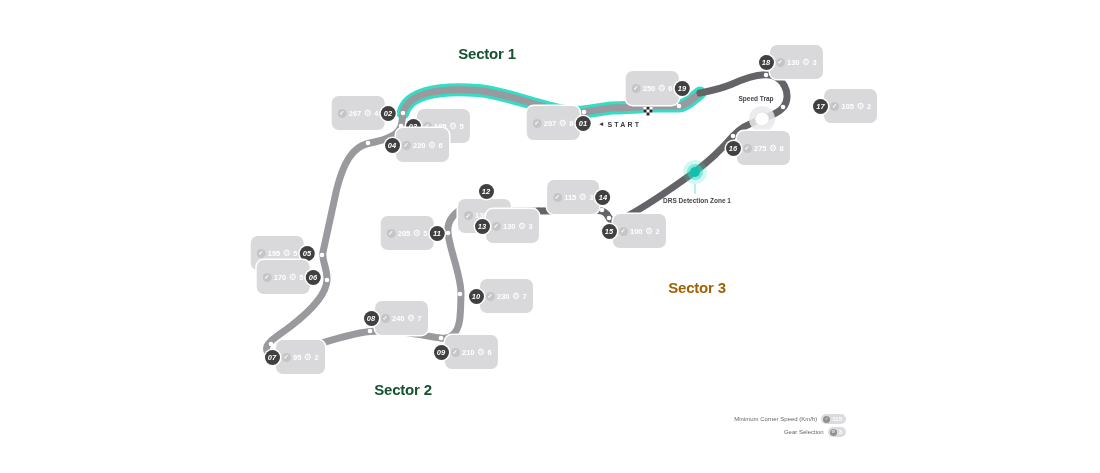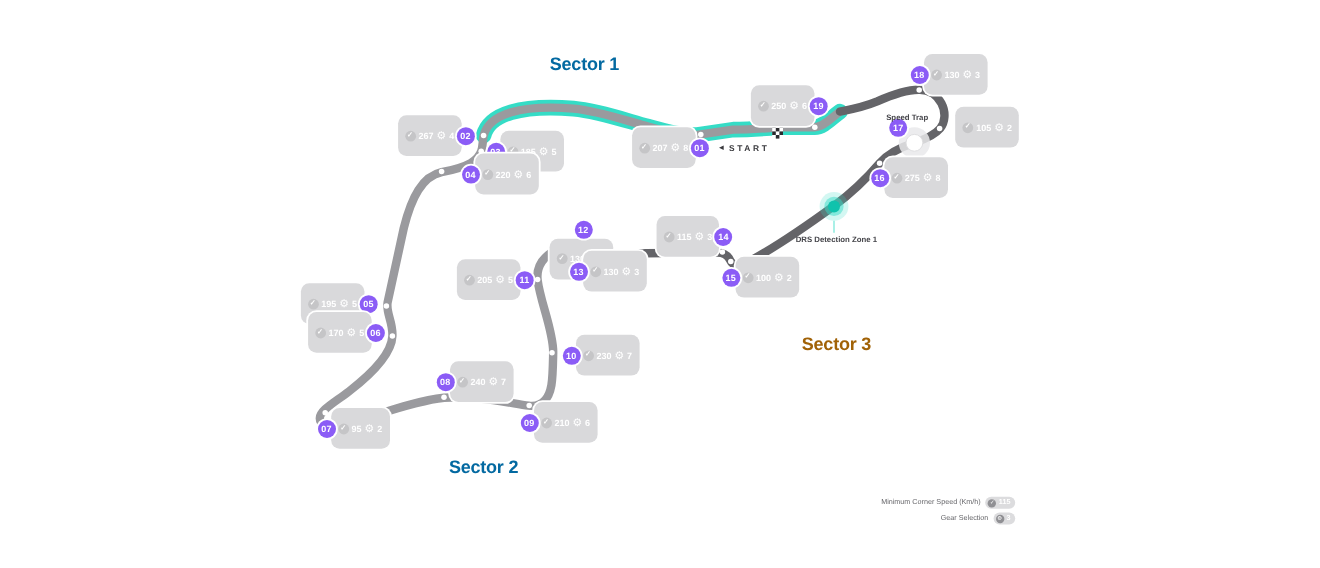--- a/index.html
+++ b/index.html
@@ -3,36 +3,36 @@
 <meta charset="utf-8">
 <style>
   * { margin:0; padding:0; box-sizing:border-box; }
   body { background:#fff; }
   .stage { position:relative; width:1100px; height:473px; background:#ffffff;
            font-family:"Liberation Sans", sans-serif; overflow:hidden; }
   svg.track { position:absolute; inset:0; z-index:1; }
 
   
   .sector-label { position:absolute; transform:translateX(-50%); z-index:2;
-    font-size:15px; font-weight:bold; color:#0369a1; white-space:nowrap; letter-spacing:-0.2px; }
+    font-size:15px; font-weight:bold; color:#14532d; white-space:nowrap; letter-spacing:-0.2px; }
   .sector-label.dark { color:#a16207; }
 
   
   .map-label { position:absolute; transform:translateX(-50%); z-index:4;
     font-size:6.5px; font-weight:bold; color:#45454A; white-space:nowrap; }
   .start-label { position:absolute; z-index:4; font-size:7px; font-weight:bold;
     color:#39393D; white-space:nowrap; letter-spacing:2.2px; }
   .start-label .arrow { letter-spacing:0; margin-right:3px; font-size:6.5px; vertical-align:0.5px; }
 
   
   .corner { position:absolute; display:flex; align-items:center; z-index:3; height:15px; }
   .corner.pill-first { transform:translateX(calc(-100% + 15px)); }
-  .corner .circle { width:15px; height:15px; border-radius:50%; background:#8b5cf6; color:#fff;
+  .corner .circle { width:15px; height:15px; border-radius:50%; background:#404040; color:#fff;
     font-size:7.5px; font-weight:bold; display:flex; align-items:center; justify-content:center;
-    box-shadow:0 0 0 1.5px #ffffff; z-index:2; letter-spacing:0.2px; flex:none; }
+    box-shadow:0 0 0 1.5px #ffffff; z-index:2; letter-spacing:0.2px; flex:none;font-style:italic; }
   .corner .pill { height:14px; border-radius:7px; background:#D9D9DB; color:#fff;
     display:flex; align-items:center; gap:2.5px; padding:17px 6px; font-size:7.5px; font-weight:bold;
     box-shadow:0 0 0 1.5px #ffffff; z-index:1; white-space:nowrap; flex:none; margin-left:-4px; }
   .corner.pill-first .pill { order:-1; margin-left:0; margin-right:-4px; }
   .corner .sicon { width:9px; height:9px; border-radius:50%; background:#C5C5C7; color:#fff;
     font-size:6px; line-height:1; display:flex; align-items:center; justify-content:center; flex:none; }
   .corner .gicon { font-size:9px; line-height:1; color:#fff; font-weight:normal; }
 
   
   .legend { position:absolute; top:414px; right:254px; z-index:3;
@@ -288,21 +288,21 @@
     <span class="circle">
           <span>16</span>
         </span>
     <span class="pill">
       <span class="sicon">✓</span>
       <span class="spd">275</span>
       <span class="gicon">⚙</span>
       <span class="gr">8</span>
     </span>
   </div>
-      <div class="corner circle-first" style="left: 741px; top: 98.5px; gap: 44px;">
+      <div class="corner circle-first" style="left: 813px; top: 98.5px;">
     <span class="circle">
           <span>17</span>
         </span>
     <span class="pill">
       <span class="sicon">✓</span>
       <span class="spd">105</span>
       <span class="gicon">⚙</span>
       <span class="gr">2</span>
     </span>
   </div>

